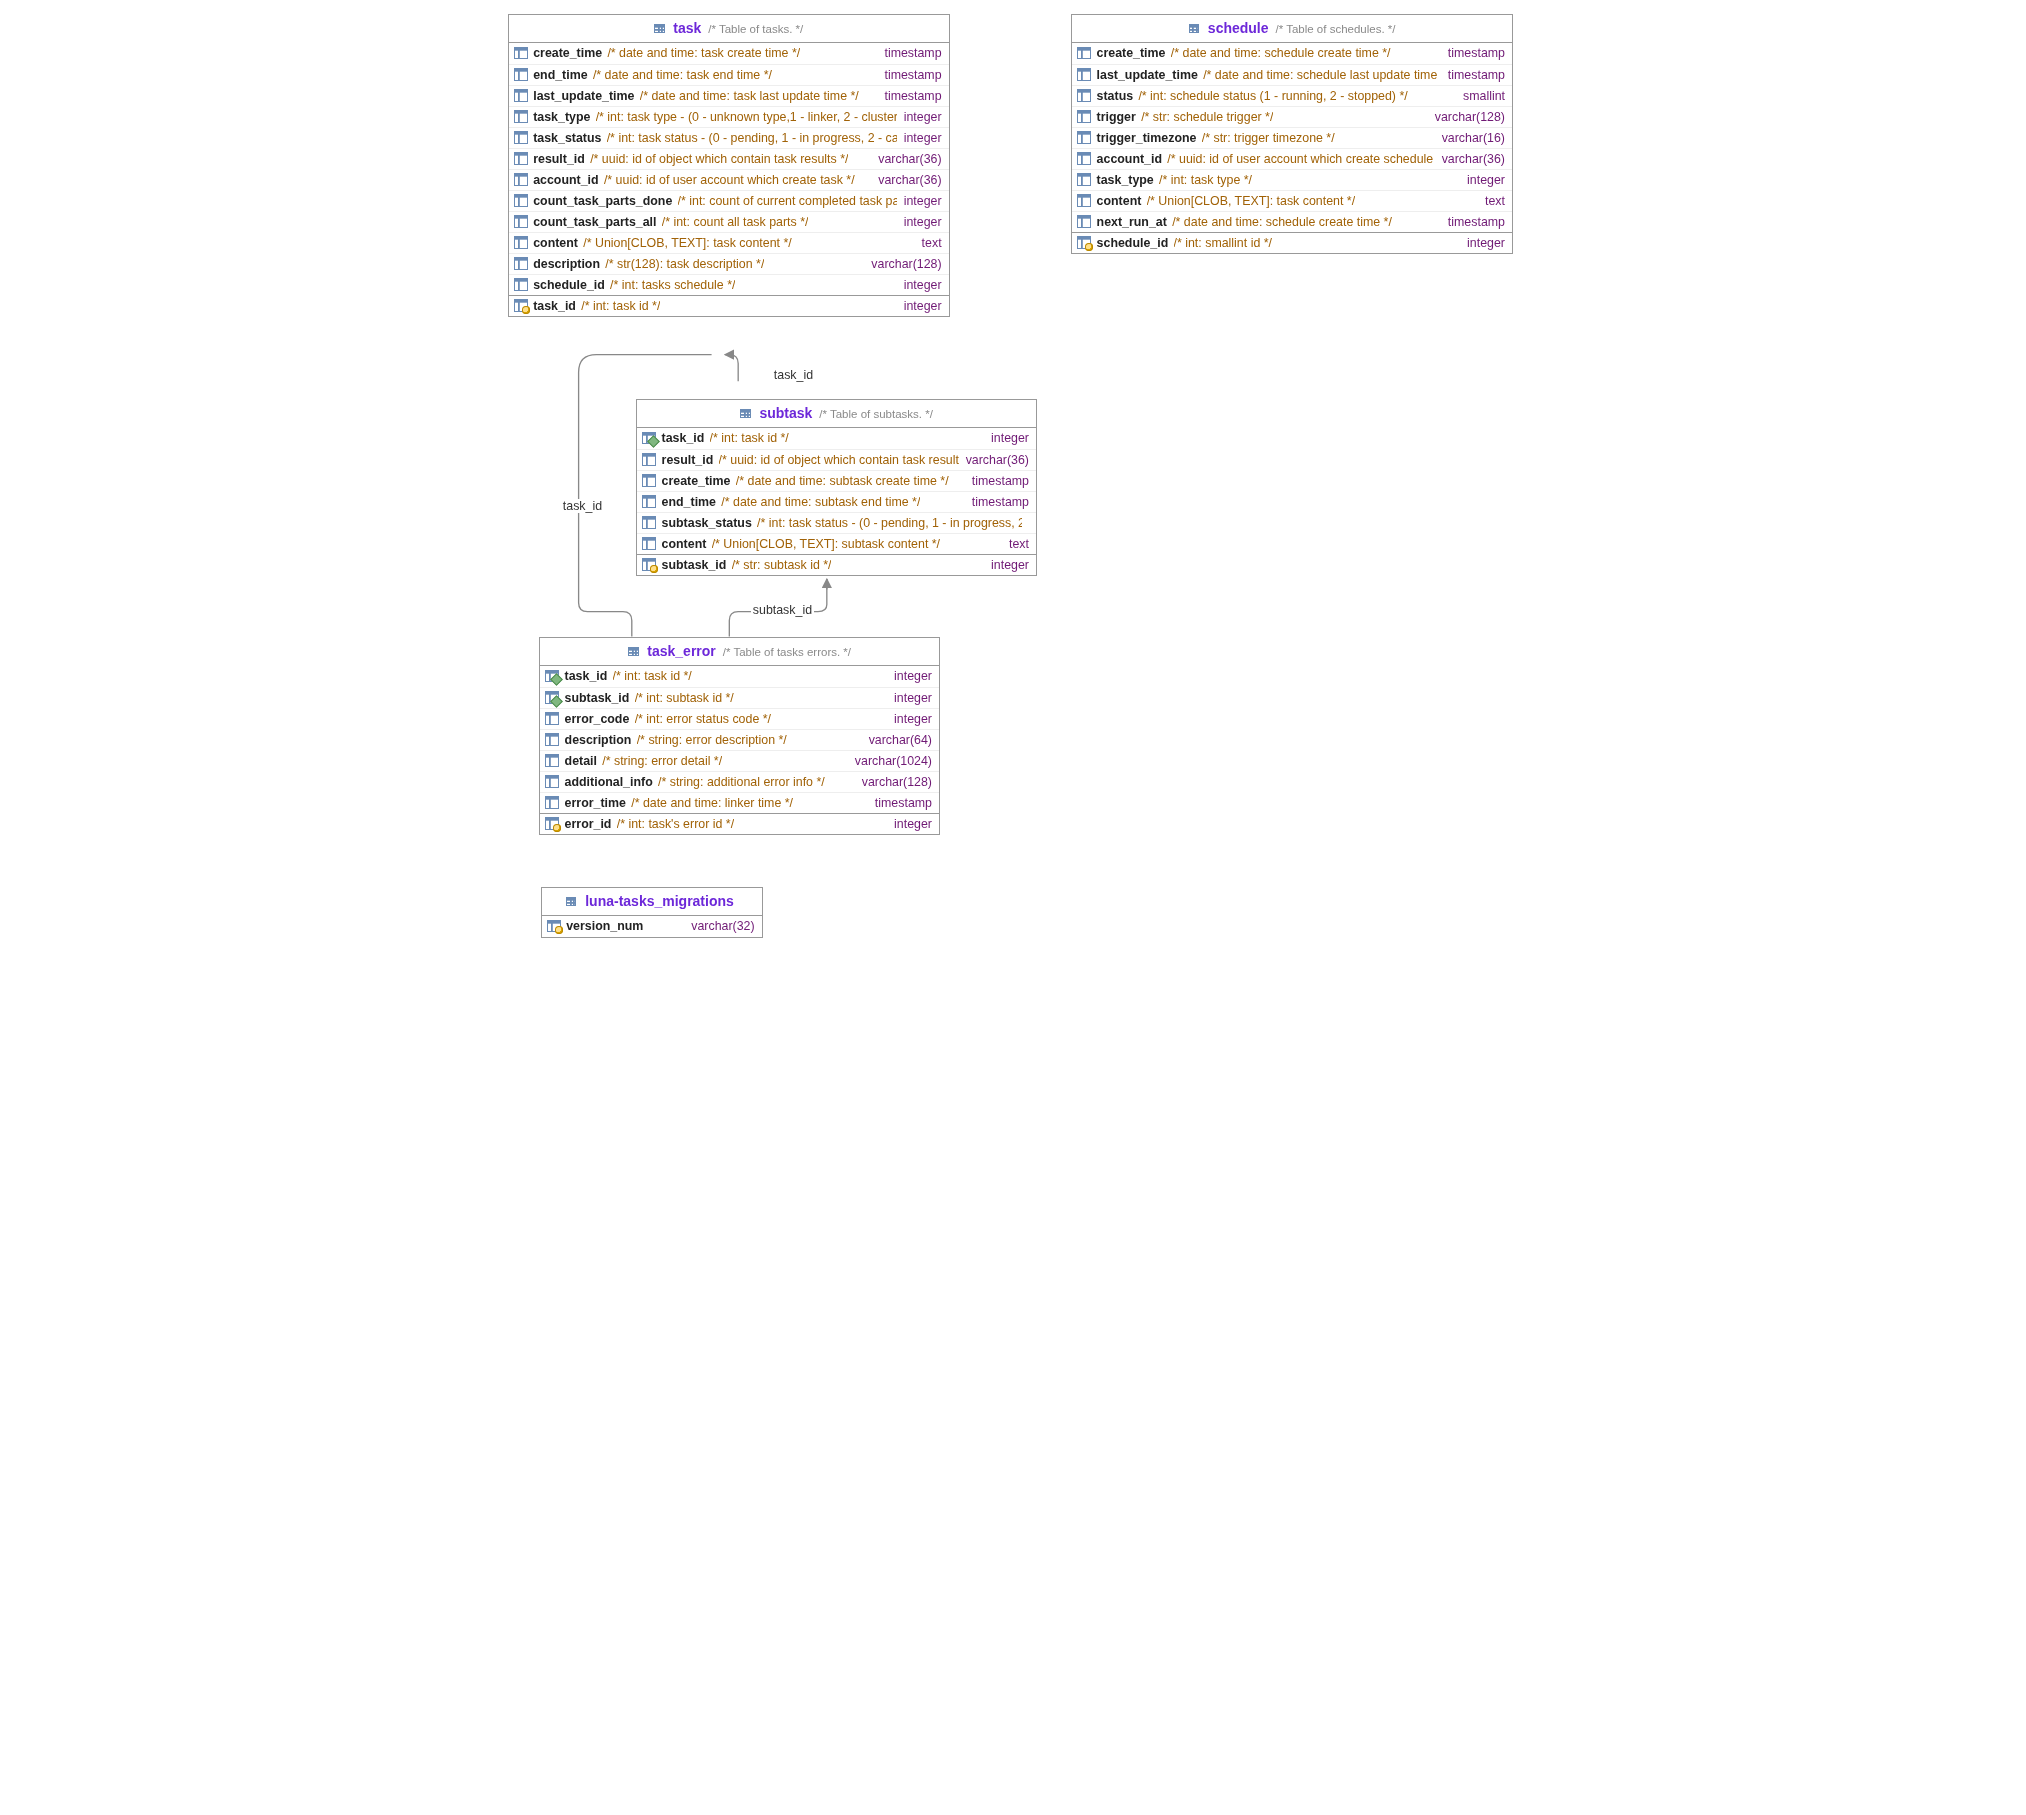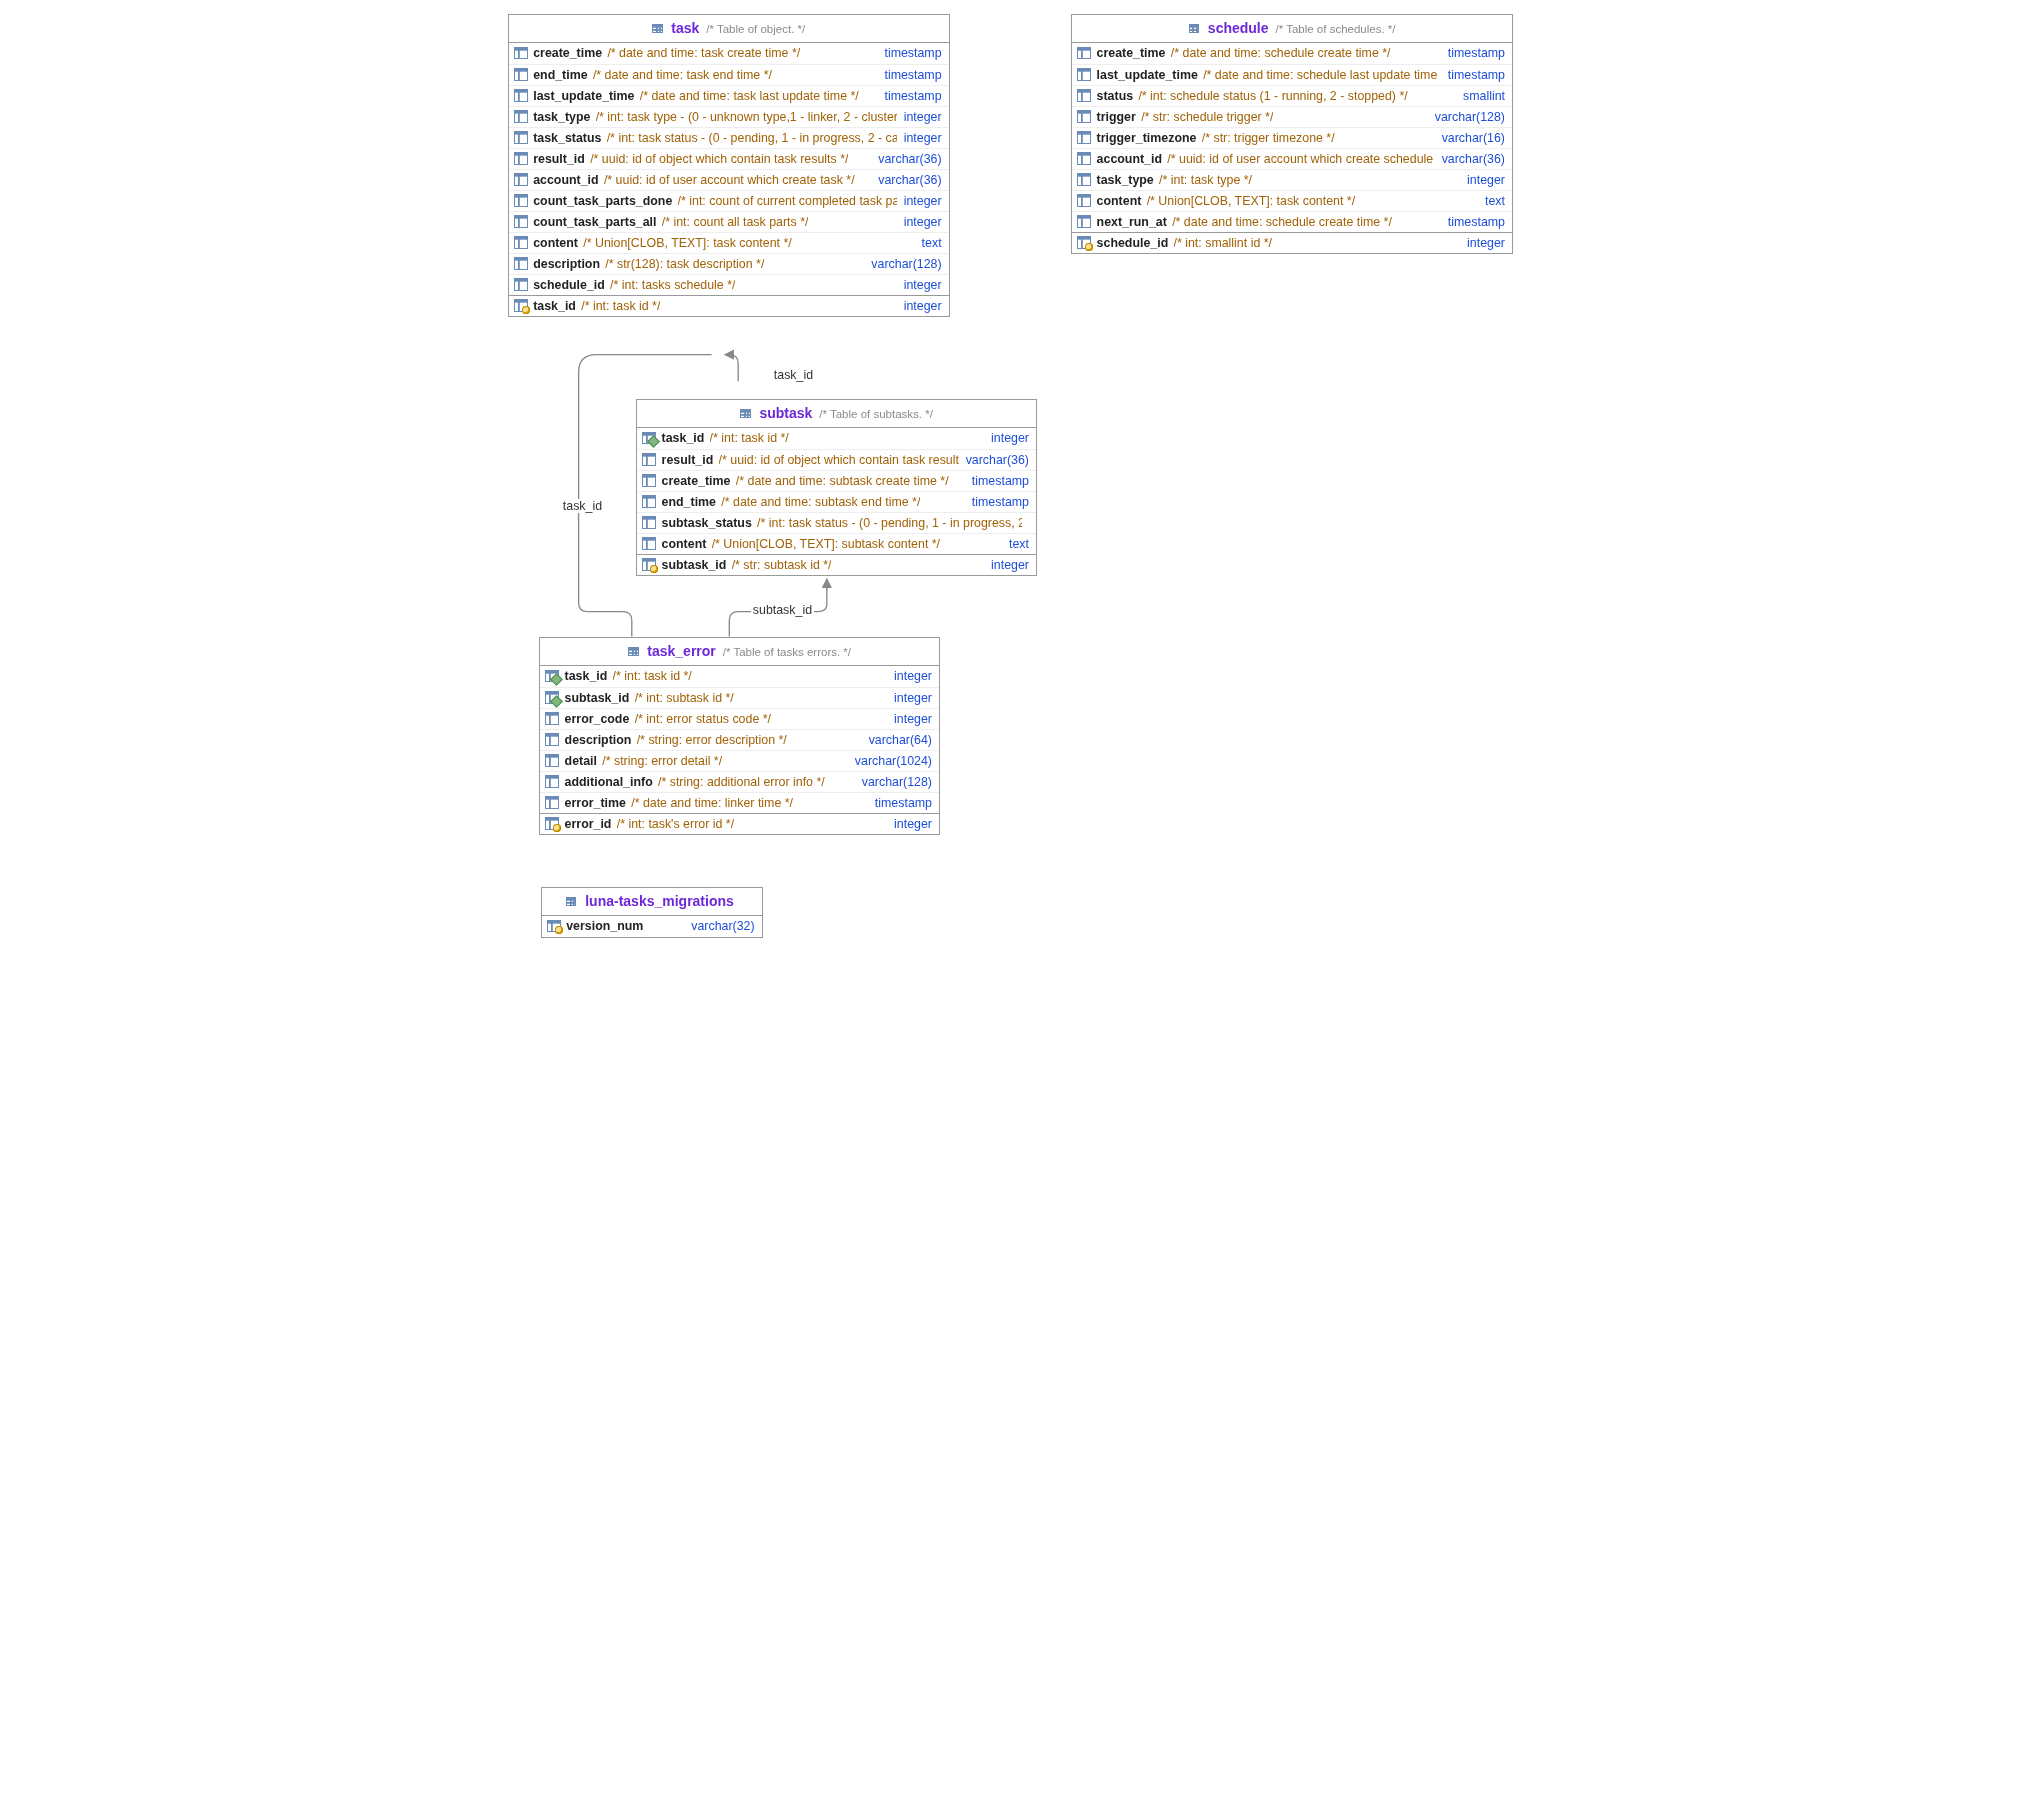--- a/index.html
+++ b/index.html
@@ -115,21 +115,21 @@
     color: #222;
   }
   .col-comment {
     color: #a16207;
     margin-left: 5.3px;
     overflow: hidden;
     text-overflow: clip;
   }
   .col-type {
     margin-left: auto;
-    color: #1d4ed8;
+    color: #701a75;
     padding-left: 7px;
   }
   
   svg.connectors {
     position: absolute;
     left: 0; top: 0;
     width: 1064px;
     height: 953px;
     pointer-events: none;
   }
@@ -159,21 +159,21 @@
     <path d="M 390 653 L 390 665" fill="none" stroke="#888" stroke-width="1.5" marker-start="url(#arrow)"></path>
 
     <path d="M 170 718 L 170 700 Q 170 690 160 690 L 120 690 Q 110 690 110 680 L 110 420 Q 110 400 130 400 L 260 400" fill="none" stroke="#888" stroke-width="1.5"></path>
 
   </svg>
 
   <div class="table-box" style="left:26.6px; top:14px; width:442px;">
     <div class="table-header">
       <span class="tbl-icon"></span>
       <span class="table-name">task</span>
-      <span class="table-comment">/* Table of object. */</span>
+      <span class="table-comment">/* Table of tasks. */</span>
     </div>
     <div class="rows">
         <div class="row">
           <span class="col-icon"></span>
           <span class="col-name">create_time</span>
           <span class="col-comment">/* date and time: task create time */</span>
           <span class="col-type">timestamp</span>
         </div>
         <div class="row">
           <span class="col-icon"></span>

